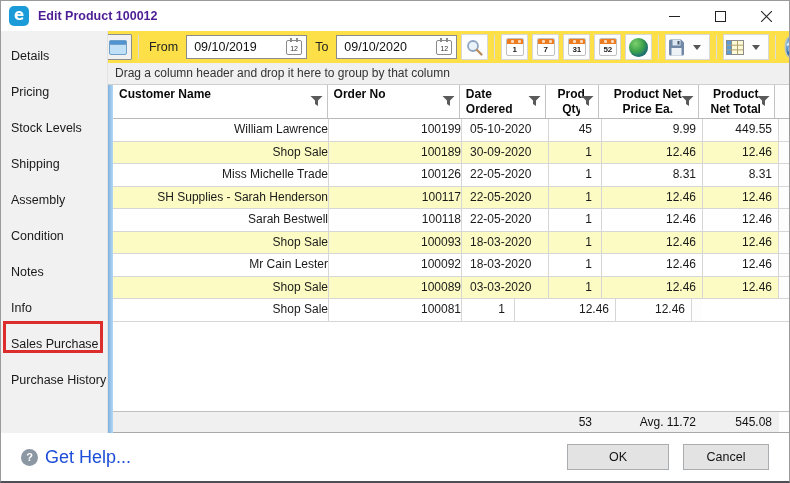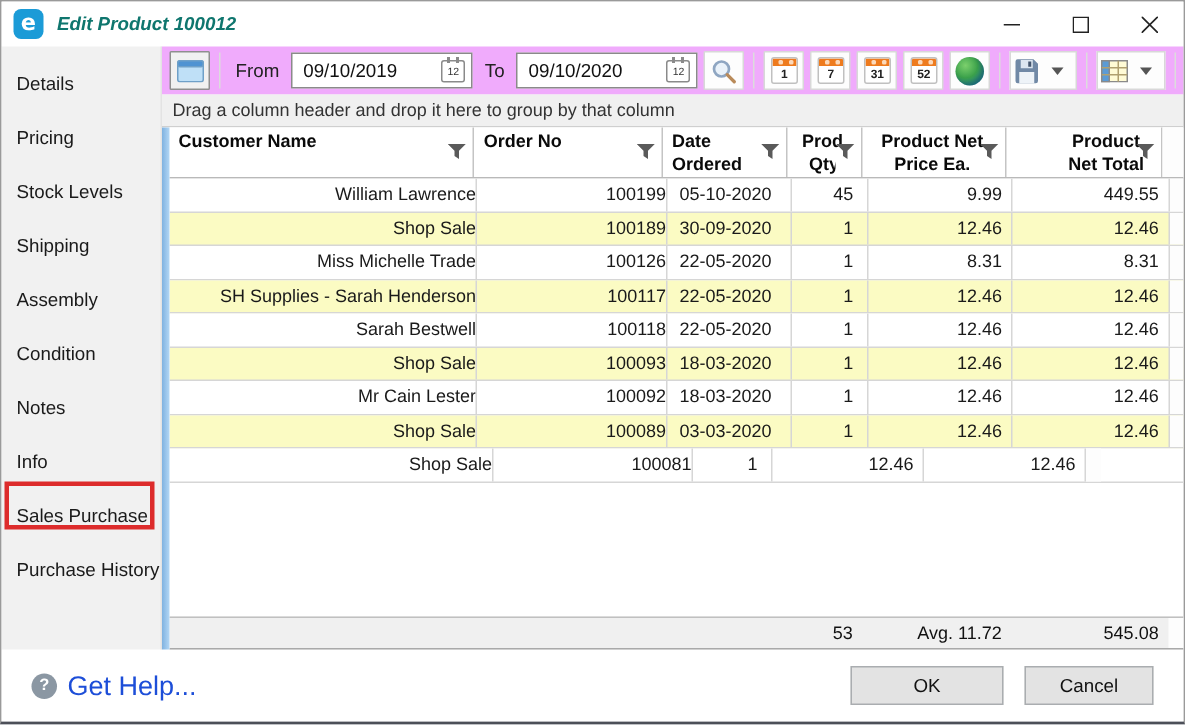--- a/index.html
+++ b/index.html
@@ -7,37 +7,37 @@
   .window{
     position:relative; width:790px; height:483px; background:#fff;
     border:1px solid #9a9a9a; border-bottom:2px solid #4c4f58;
     display:flex; flex-direction:column; overflow:hidden;
   }
   
   .titlebar{ height:30px; display:flex; align-items:center; background:#fff; flex:none; }
   .app-logo{ width:20px; height:20px; margin:0 9px 0 8px; background:#1b9bd7; border-radius:5px;
     color:#fff; font-weight:bold; font-size:15px; line-height:19px; text-align:center;
     font-family:"DejaVu Sans",sans-serif; }
-  .win-title{ font-size:12.5px; font-weight:600; color:#0f766e;font-style:italic; }
+  .win-title{ font-size:12.5px; font-weight:600; color:#4c1d95; }
   .win-ctrls{ margin-left:auto; display:flex; height:100%; }
   .win-btn{ width:46px; height:100%; display:flex; align-items:center; justify-content:center;
     background:transparent; border:none; cursor:default; }
   .win-btn svg{ display:block; }
   
   .content{ flex:1; display:flex; min-height:0; }
   .sidebar{ width:107px; flex:none; background:#f1f1f1; border-right:1px solid #e3e3e3;
     position:relative; padding-top:7px; }
   .side-item{ height:36px; line-height:36px; padding-left:10px; font-size:12.5px; color:#1a1a1a;
     cursor:default; white-space:nowrap; }
   .red-box{ position:absolute; left:2px; top:290px; width:100px; height:32px;
     border:3px solid #dd2c2c; pointer-events:none; }
   .main{ flex:1; display:flex; flex-direction:column; min-width:0; }
   
   .toolbar{ height:32px; flex:none; display:flex; align-items:center; gap:4px;
-    padding:0 4px 0 5px; background:#f0abfc; }
+    padding:0 4px 0 5px; background:#fde047;justify-content:center; }
   .tbtn{ width:27px; height:26px; flex:none; border:1px solid #d8d8d8; background:#fdfdfd;
     display:flex; align-items:center; justify-content:center; border-radius:1px; }
   .tbtn.pressed{ border:1px solid #8f8f8f; background:#f1f1f1; }
   .tsep{ width:1px; height:24px; background:#dcdcdc; flex:none; margin:0 2px; }
   .tlabel{ font-size:12.5px; color:#222; padding:0 4px; }
   .datefield{ height:24px; border:1px solid #8a8a8a; background:#fff; display:flex;
     align-items:center; padding:0 4px 0 7px; gap:22px; }
   .datefield .val{ font-size:12.5px; color:#111; width:70px; }
   .cal12{ width:16px; height:15px; border:1px solid #8a8a8a; border-radius:2px; position:relative;
     font-size:7px; line-height:15px; text-align:center; color:#333; background:#fff; }
@@ -73,21 +73,21 @@
     color:#0a0a0a; padding:2px 8px 0 6px; line-height:15px; }
   .hcell .l2{ display:block; }
   .hcell.num{ text-align:center; }
   .funnel{ position:absolute; right:4px; top:10px; }
   .rows{ flex:1; display:flex; flex-direction:column; overflow:hidden; }
   .rrow{ height:22.5px; flex:none; display:flex; border-bottom:1px solid #d6d6d6; background:#fff; }
   .rrow:nth-child(even){ background:#fbfbc3; }
   .cell{ border-right:1px solid #d6d6d6; font-size:12px; color:#1a1a1a; line-height:21.5px;
     white-space:nowrap; overflow:hidden; }
   .c-cust{ width:216px; } .c-order{ width:133px; } .c-date{ width:87px; }
-  .c-qty{ width:53px; } .c-price{ width:101px; } .c-total{ width:76px;margin-left:32px; }
+  .c-qty{ width:53px; } .c-price{ width:101px; } .c-total{ width:76px; }
   .c-gutter{ width:10px; border-right:none; background:#fdfdfd; border-left:0; }
   .cell.c-cust,.cell.c-order{ padding-left:6px;text-align:right; }
   .cell.c-date{ padding-left:8px; }
   .cell.c-qty{ text-align:right; padding-right:9px; }
   .cell.c-price,.cell.c-total{ text-align:right; padding-right:6px; }
   .summary{ height:22px; flex:none; display:flex; background:#f0f0f0;
     border-top:1px solid #c0c0c0; border-bottom:1px solid #a9a9a9; }
   .scell{ font-size:12px; color:#111; line-height:20px; border-right:1px solid transparent; }
   
   .footer{ height:48px; flex:none; background:#fff; display:flex; align-items:center;

